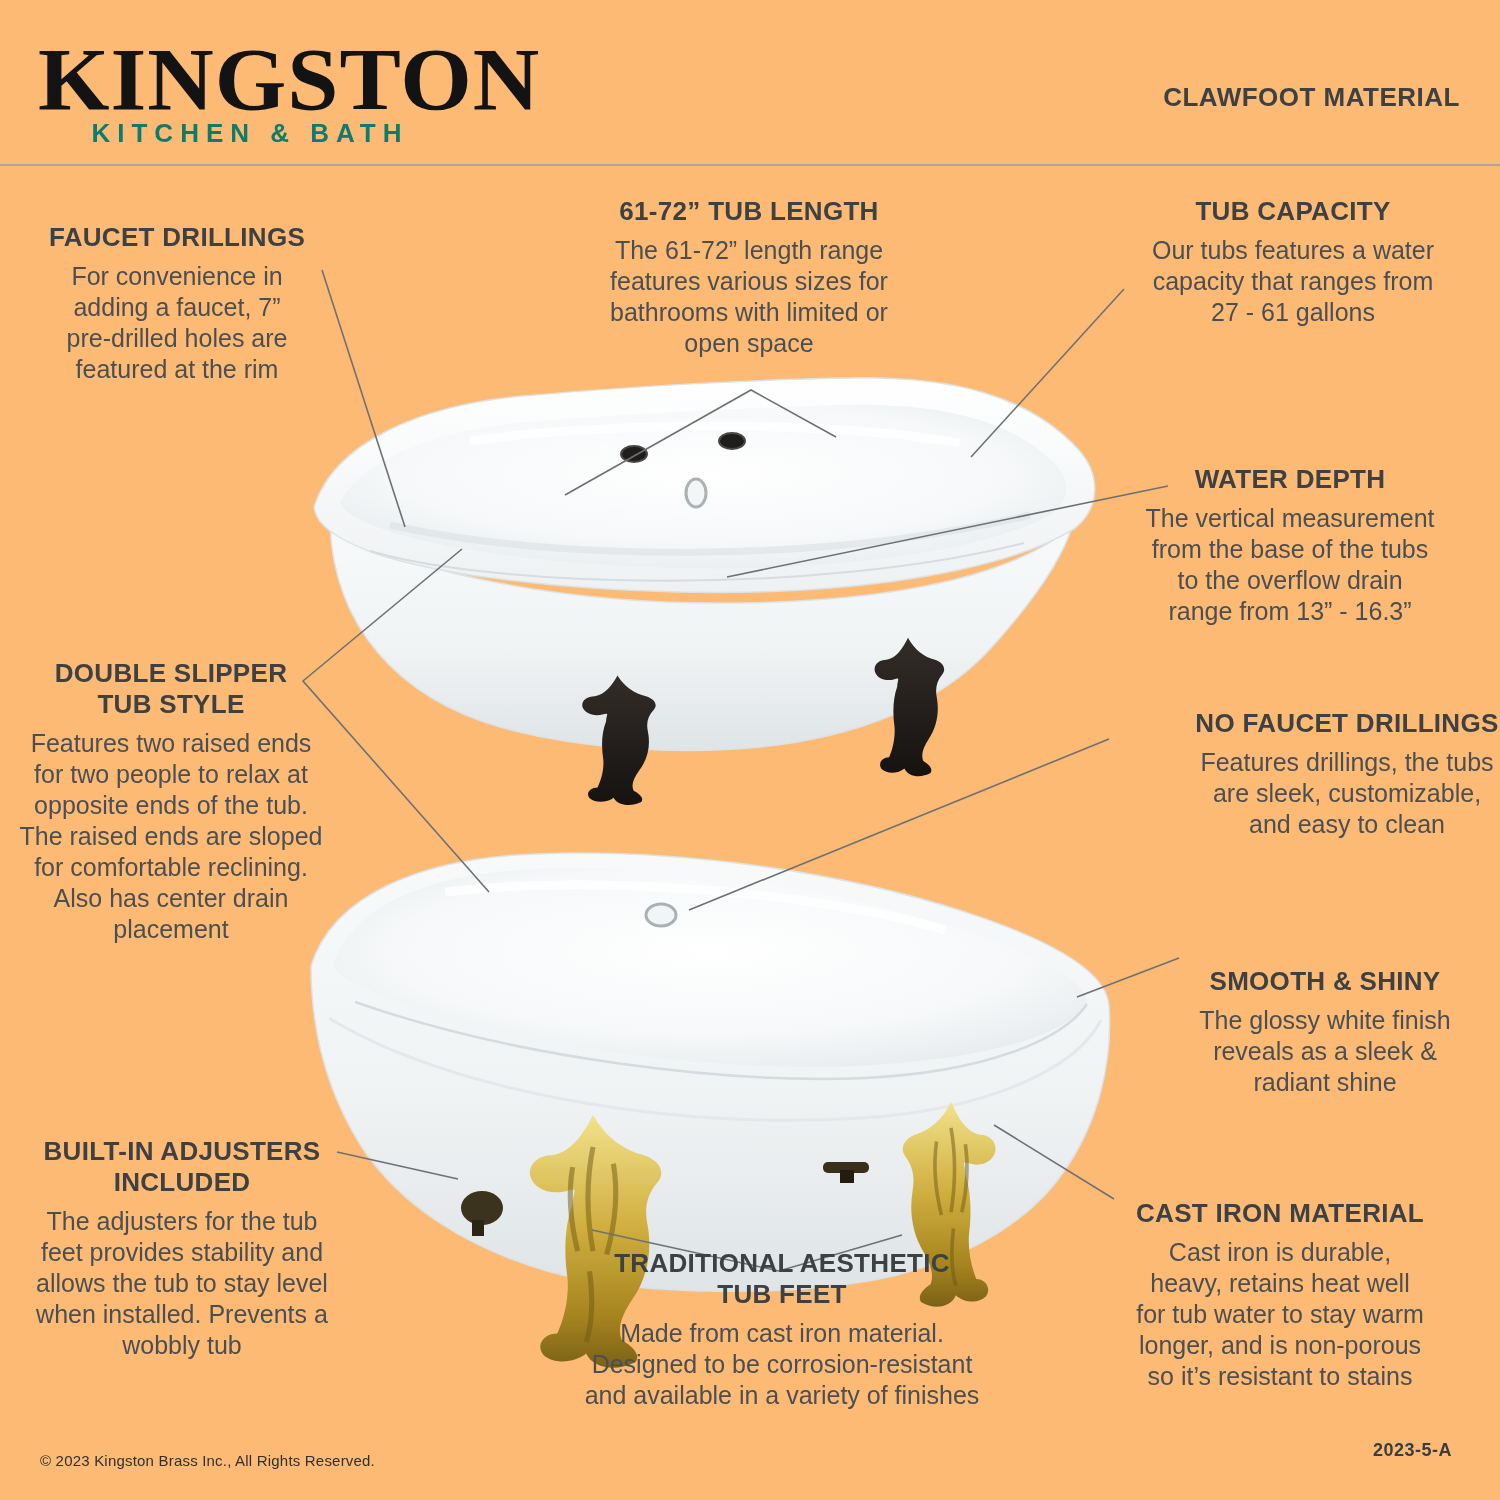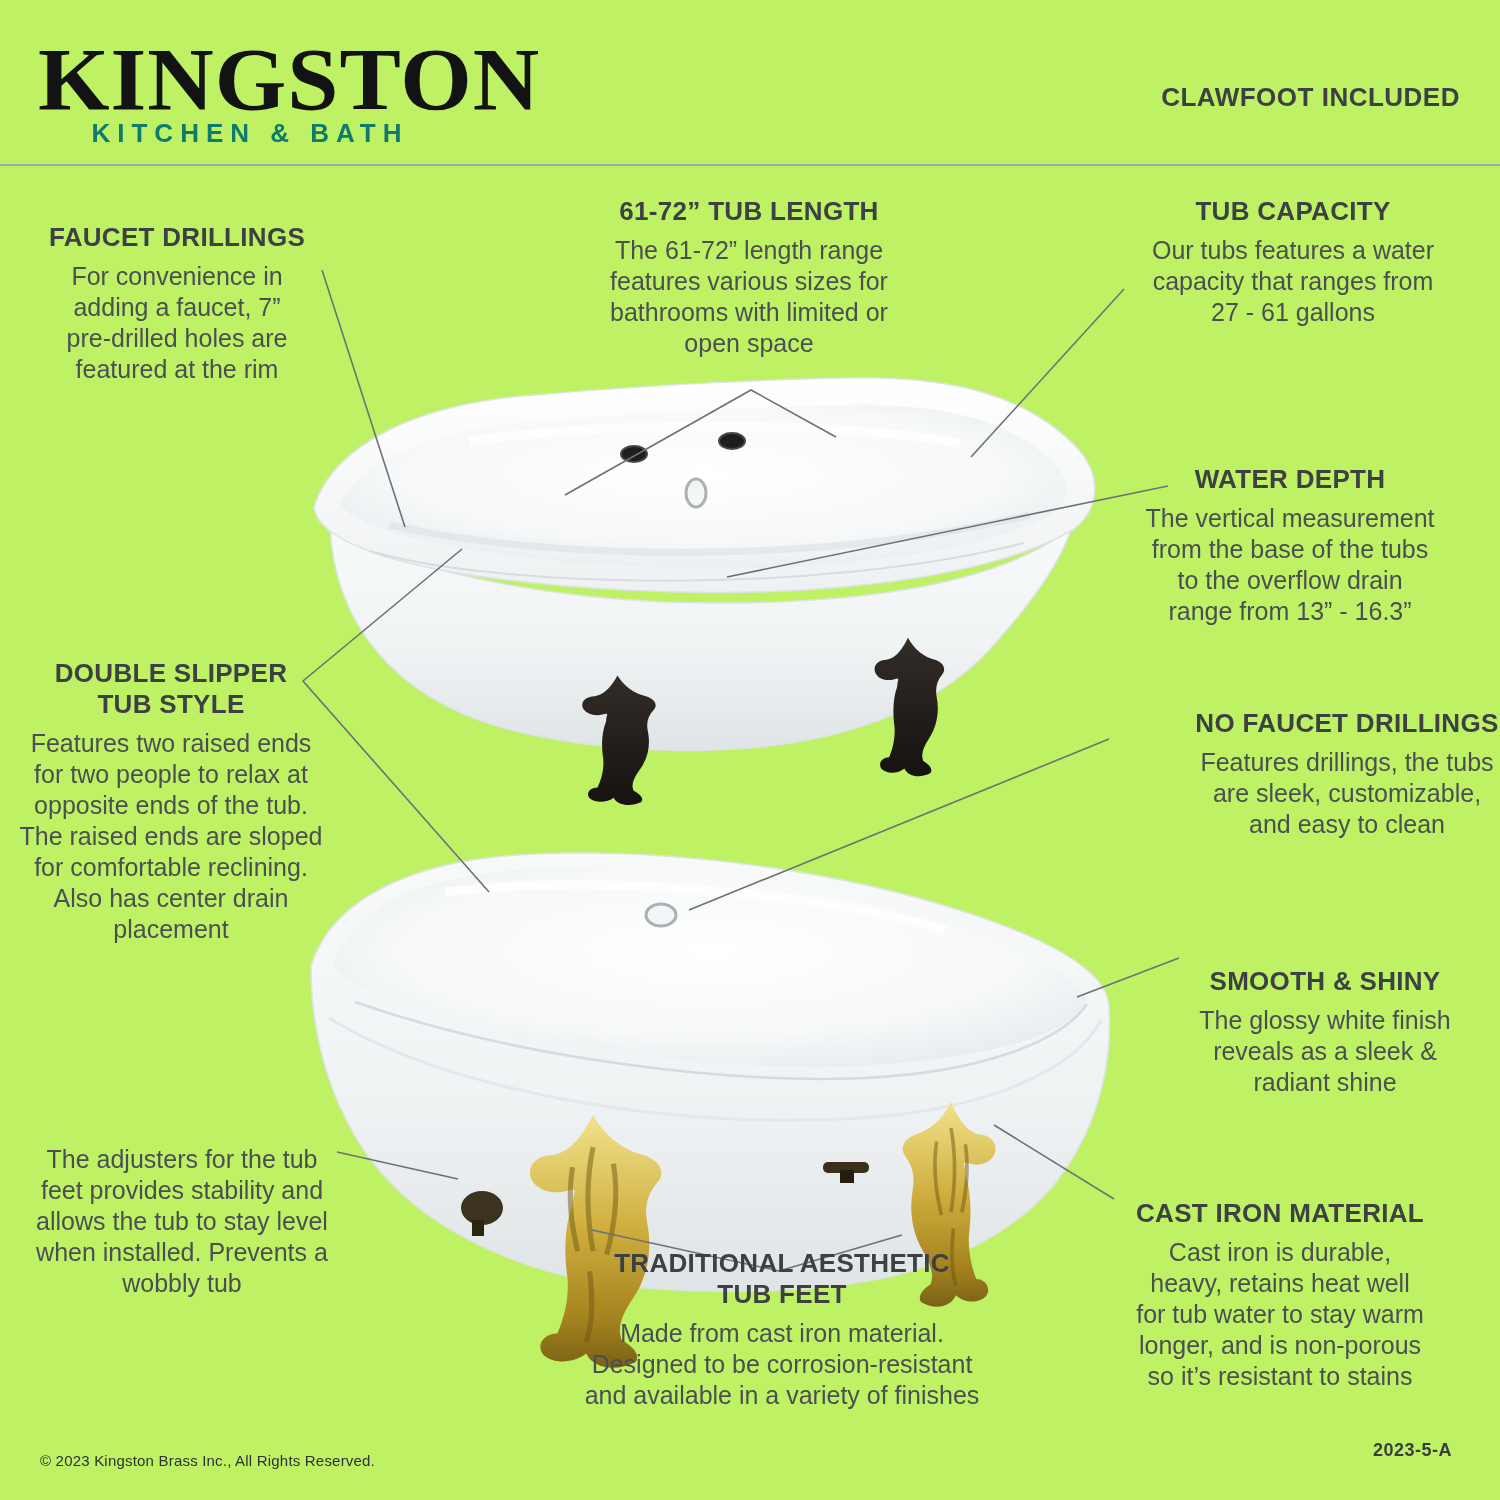--- a/index.html
+++ b/index.html
@@ -1,17 +1,17 @@
 <!DOCTYPE html>
 <html><head>
 <meta charset="utf-8">
 <style>
   html,body{margin:0;padding:0;background:#ffffff;}
   .canvas{
-    position:relative;width:1500px;height:1500px;background:#bef264;overflow:hidden;
+    position:relative;width:1500px;height:1500px;background:#fdba74;overflow:hidden;
     font-family:"Liberation Sans",sans-serif;
   }
   
   .wordmark{
     position:absolute;left:38px;top:34px;
     font-family:"Liberation Serif",serif;font-weight:700;
     font-size:92px;line-height:92px;letter-spacing:1px;color:#131313;
     transform:scaleY(.97);transform-origin:top left;
   }
   .tagline{
@@ -41,21 +41,21 @@
   .lines{position:absolute;left:0;top:0;width:1500px;height:1500px;z-index:2;pointer-events:none;}
   .lines path{stroke:#6d7174;stroke-width:1.6;fill:none;}
 </style>
 </head>
 <body>
 
 <div class="canvas">
 
   <div class="wordmark">KINGSTON</div>
   <div class="tagline">KITCHEN &amp; BATH</div>
-  <div class="page-title">CLAWFOOT INCLUDED</div>
+  <div class="page-title">CLAWFOOT MATERIAL</div>
   <div class="divider"></div>
 
   <svg width="0" height="0" style="position:absolute">
     <defs>
       <radialGradient id="innerA" cx="50%" cy="42%" r="68%">
         <stop offset="0%" stop-color="#ffffff"></stop>
         <stop offset="62%" stop-color="#f6f8f9"></stop>
         <stop offset="100%" stop-color="#e4e9eb"></stop>
       </radialGradient>
       <linearGradient id="rimA" x1="0" y1="0" x2="0" y2="1">
@@ -209,20 +209,22 @@
   </div>
 
   <div class="callout" style="left:1155px;top:966px;width:340px">
     <h3>SMOOTH &amp; SHINY</h3>
     <p>The glossy white finish
 reveals as a sleek &amp;
 radiant shine</p>
   </div>
 
   <div class="callout" style="left:12px;top:1136px;width:340px">
+    <h3>BUILT-IN ADJUSTERS
+INCLUDED</h3>
     <p>The adjusters for the tub
 feet provides stability and
 allows the tub to stay level
 when installed. Prevents a
 wobbly tub</p>
   </div>
 
   <div class="callout" style="left:562px;top:1248px;width:440px">
     <h3>TRADITIONAL AESTHETIC
 TUB FEET</h3>

